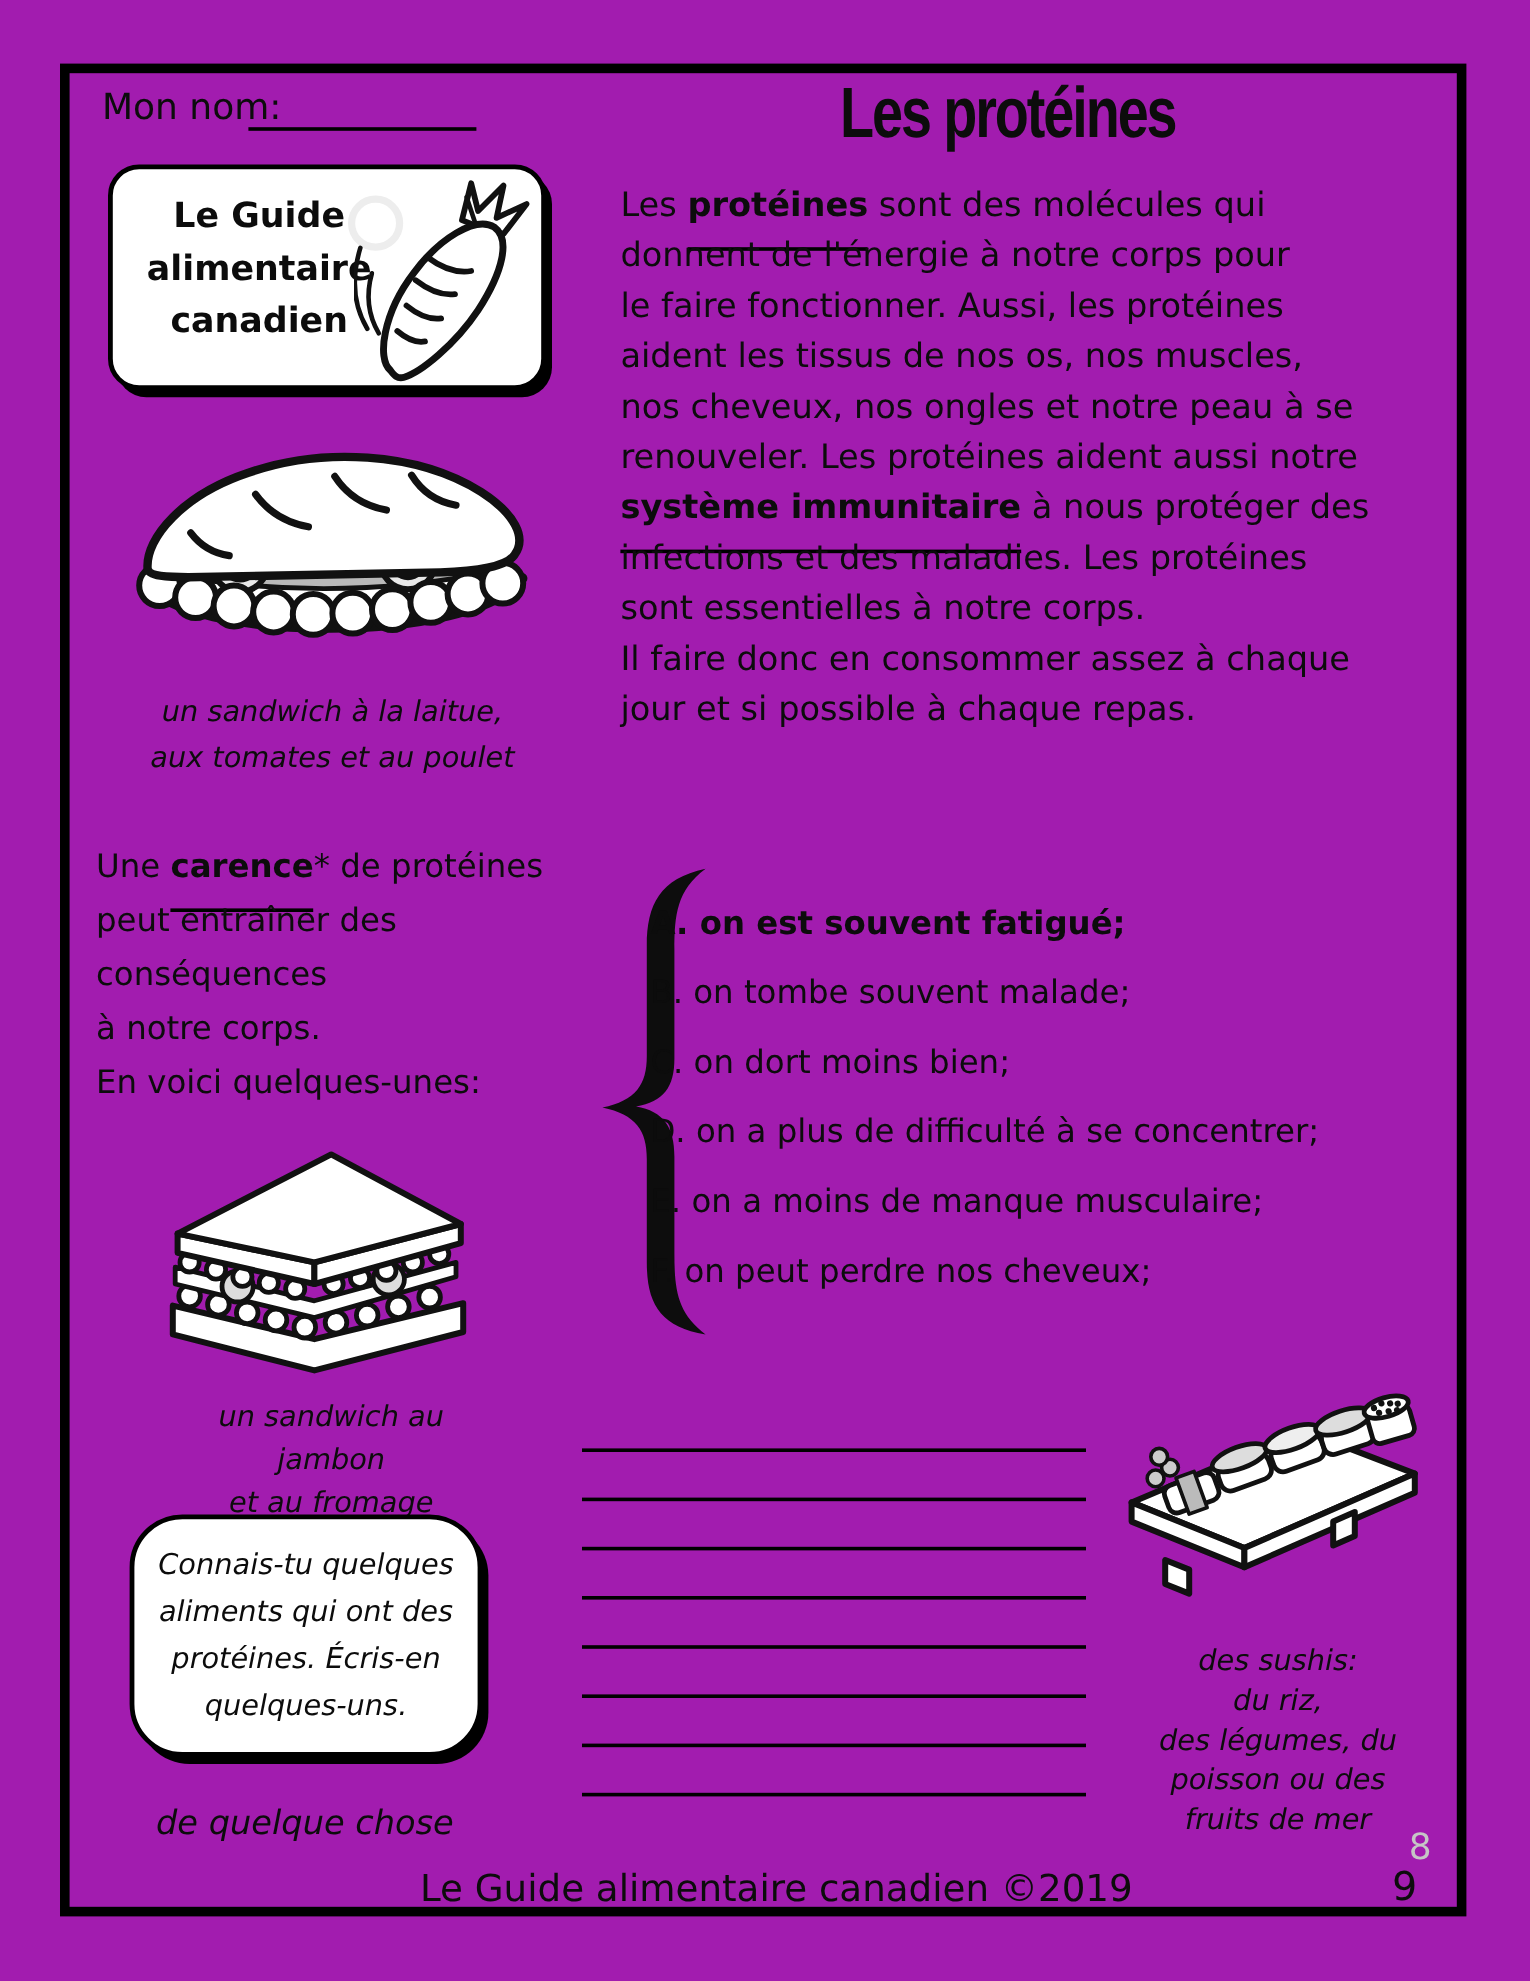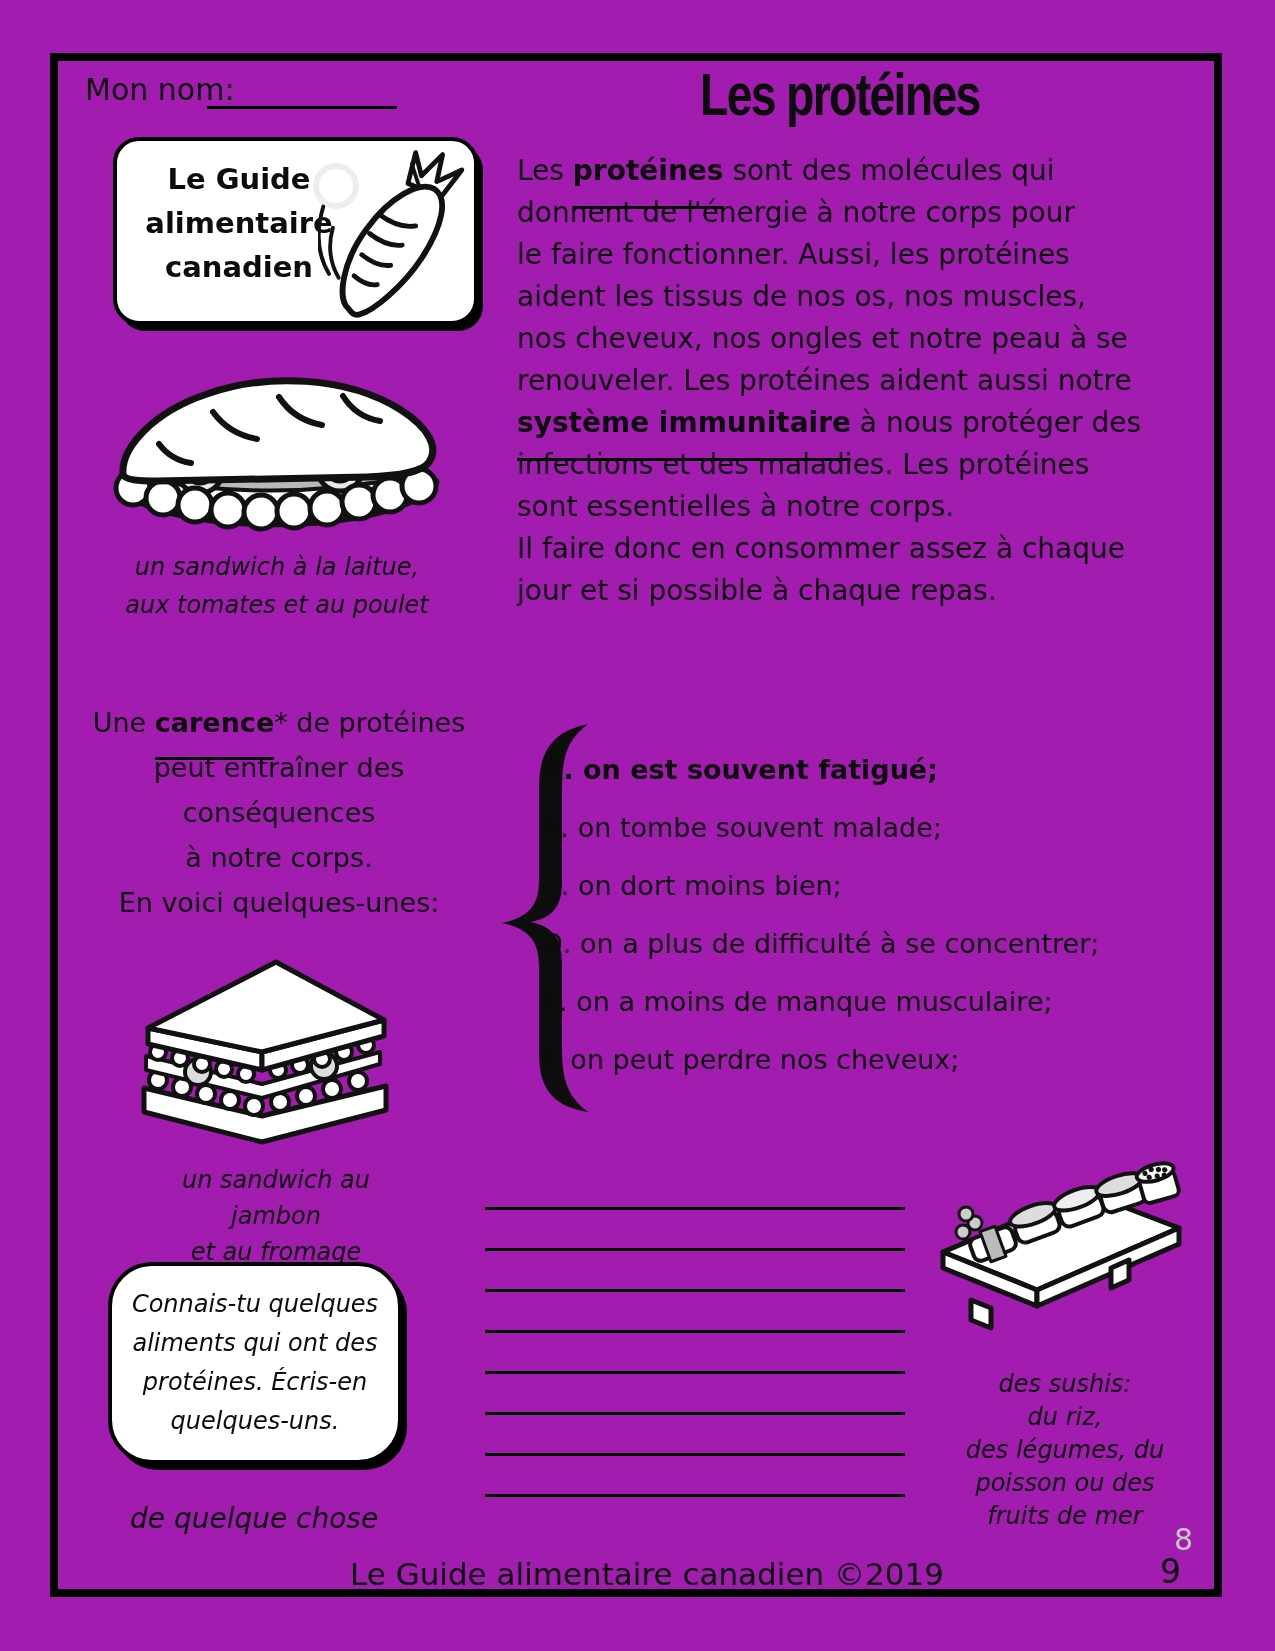--- a/index.html
+++ b/index.html
@@ -16,39 +16,38 @@
   .name-line { left:207px; top:106px; width:190px; height:0; border-top:3px solid #000; }
   .title {
     left:700px; top:60px; font-family:"Liberation Sans", sans-serif;
     font-weight:bold; font-size:54px; letter-spacing:-2px;
     transform:scale(0.86,1.1); transform-origin:left top; white-space:nowrap;
   }
   .guide-box {
     left:90px; top:137px; width:365px; height:188px; box-sizing:border-box;
     border:4px solid #000; border-radius:26px; background:#fff;
     box-shadow:6px 7px 0 -1px #000;
-    margin-left:23px;
   }
   .guide-text {
     position:absolute; left:12px; top:16px; width:220px; text-align:center;
     font-weight:bold; font-size:29px; line-height:44px;
   }
   .guide-watermark {
     position:absolute; left:196px; top:22px; width:34px; height:34px;
     border:6px solid #ededed; border-radius:50%;
   }
   .carrot { position:absolute; right:4px; top:4px; }
   .intro { left:517px; top:150px; font-size:28px; line-height:42px; }
   .intro div { white-space:nowrap; }
   .kw { font-weight:bold; border-bottom:3px solid #000; padding-bottom:19px; }
   .cap { text-align:center; font-style:italic; font-size:24px; line-height:38px; }
-  .cap1 { left:117px; top:548px; width:320px; }
+  .cap1 { left:117px; top:574px; width:320px; }
   .cap2 { left:136px; top:1162px; width:280px; line-height:36px; }
   .cap3 { left:940px; top:1368px; width:250px; line-height:33px; }
-  .carence { left:80px; top:700px; width:398px; text-align:center; font-size:27px; line-height:45px; }
+  .carence { left:80px; top:700px; width:398px; text-align:left; font-size:27px; line-height:45px; }
   .carence div { white-space:nowrap; }
   .citem { left:542px; font-size:27px; white-space:nowrap; }
   .qbox {
     left:108px; top:1262px; width:294px; height:202px; box-sizing:border-box;
     border:4px solid #000; border-radius:44px; background:#fff;
     box-shadow:6px 7px 0 -1px #000;
     display:flex; flex-direction:column; justify-content:center; align-items:center;
     font-style:italic; font-size:24px; line-height:39px; text-align:center;
   }
   .footnote { left:92px; top:1500px; font-size:28px; font-style:italic; line-height:38px; }

